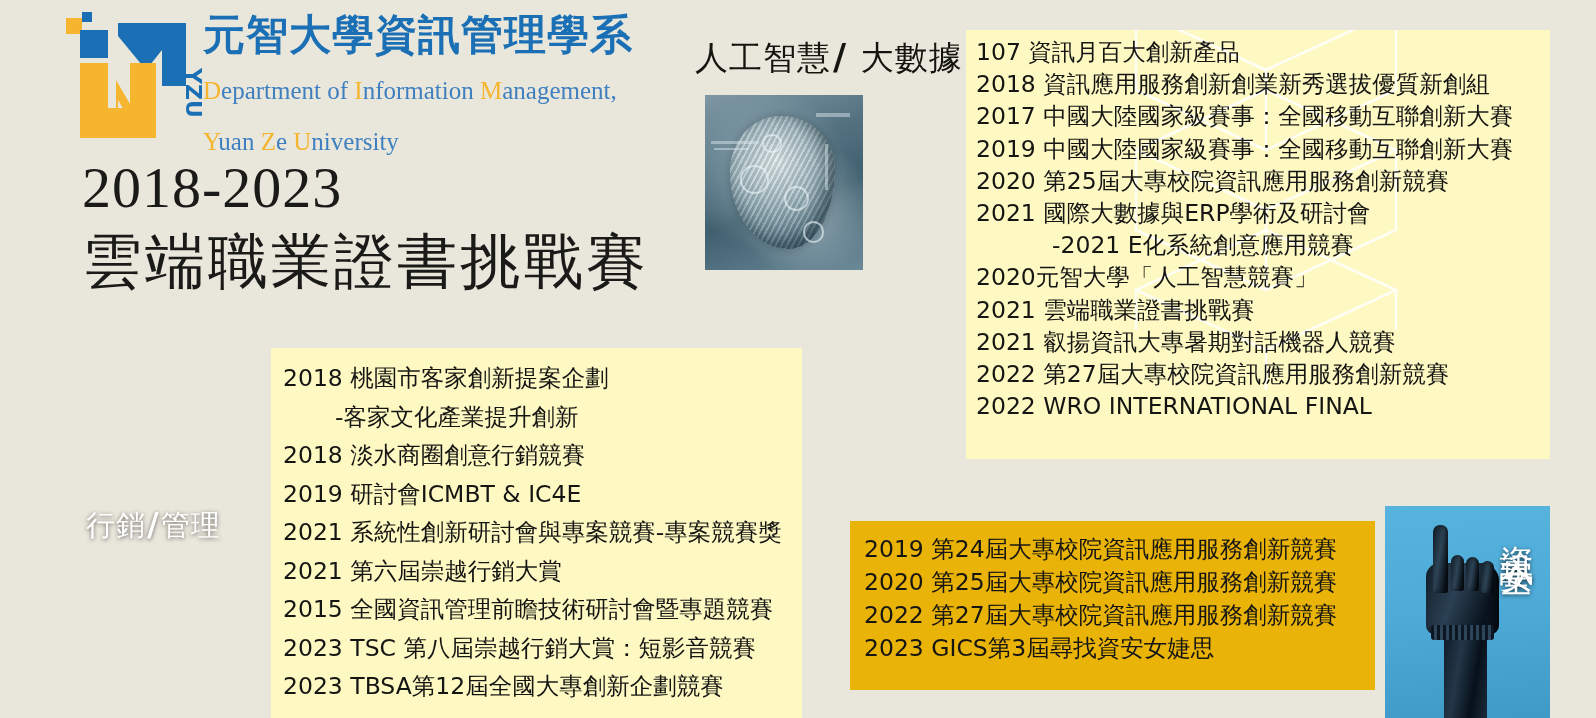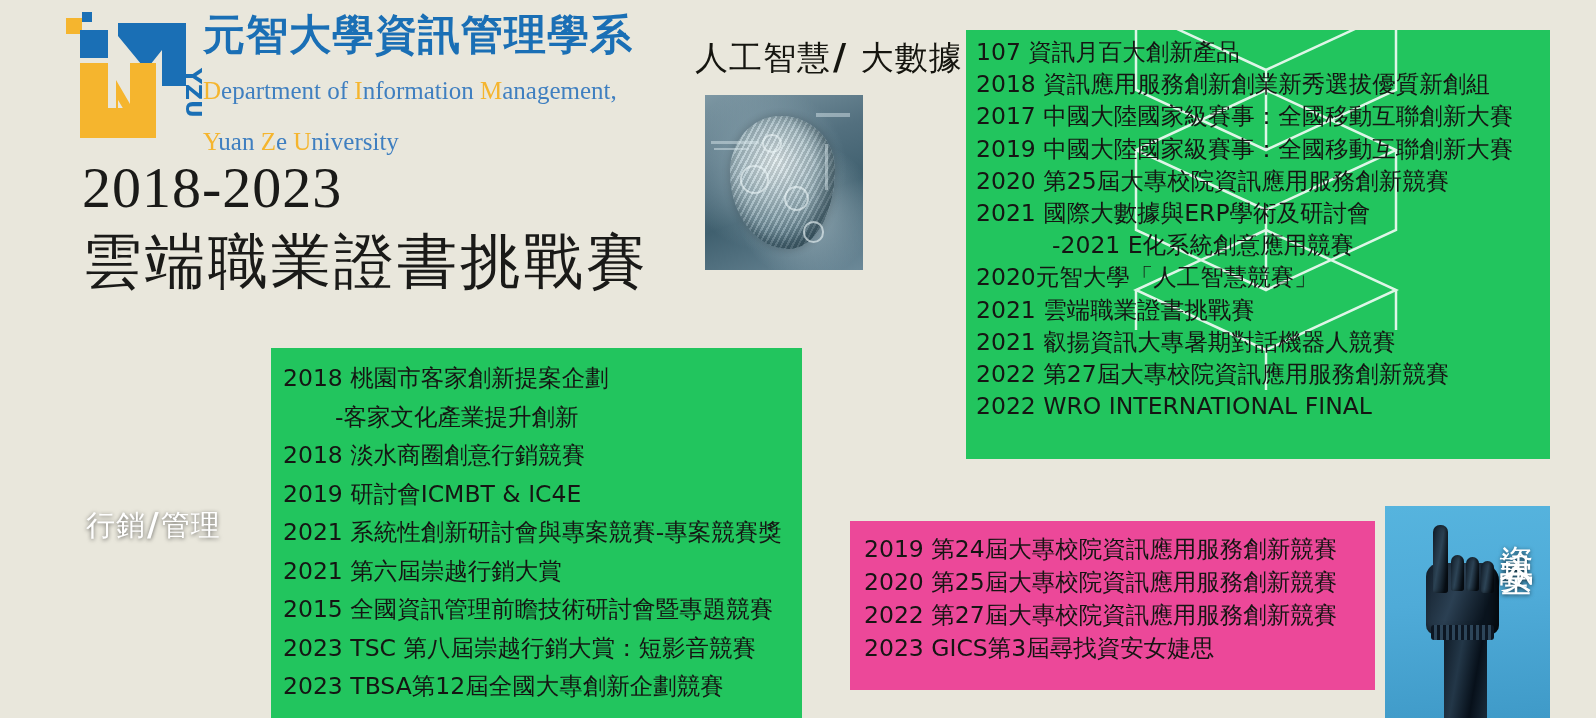--- a/index.html
+++ b/index.html
@@ -34,22 +34,22 @@
     font-family:"Liberation Serif","DejaVu Serif",serif;
     font-size:58px;color:#1a1a18;letter-spacing:1px;line-height:1.05;
   }
   .title-cn{
     font-family:"DejaVu Sans","Liberation Sans",sans-serif;
     font-size:60px;color:#1a1a18;letter-spacing:3px;line-height:1.2;margin-top:6px;
   }
 
   
   .panel{position:absolute;box-sizing:border-box;overflow:hidden;}
-  .panel-pink{background:#22c55e;}
-  .panel-orange{background:#ec4899;}
+  .panel-pink{background:#fef9c3;}
+  .panel-orange{background:#eab308;}
   .lines{
     margin:0;padding:0;list-style:none;position:relative;z-index:2;
   }
   .lines li{
     font-family:"DejaVu Sans","Liberation Sans",sans-serif;
     color:#151513;white-space:nowrap;
   }
 
   
   #panel-ai-list{left:966px;top:30px;width:584px;height:429px;}

